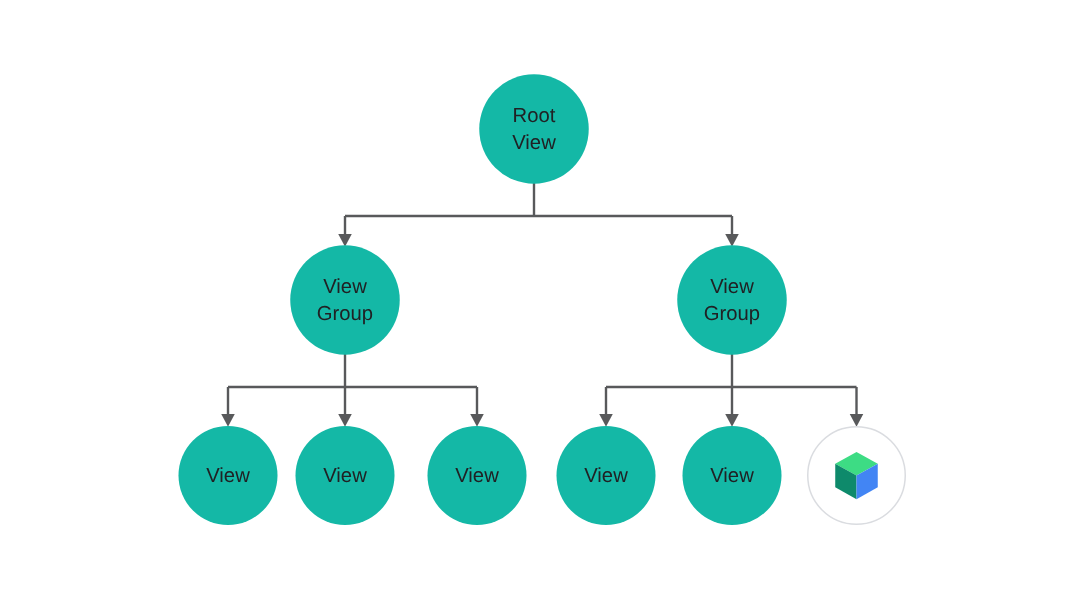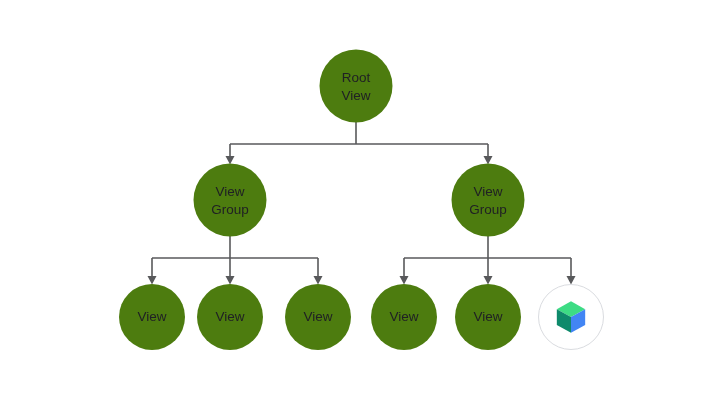--- a/index.html
+++ b/index.html
@@ -3,21 +3,21 @@
 <meta charset="utf-8">
 <style>
   html,body{margin:0;padding:0;background:#ffffff;}
   .stage{
     position:relative;width:720px;height:405px;background:#ffffff;
     font-family:"Liberation Sans",sans-serif;overflow:hidden;
   }
   .links{position:absolute;left:0;top:0;width:720px;height:405px;}
   .node{
     position:absolute;transform:translate(-50%,-50%);
-    border-radius:50%;background:#4d7c0f;
+    border-radius:50%;background:#14b8a6;
     display:flex;align-items:center;justify-content:center;
     color:#202124;font-size:13.5px;line-height:1.28;text-align:center;
   }
   .node .label{white-space:pre-line;}
   .node.big{width:73px;height:73px;}
   .node.small{width:66px;height:66px;}
   .node.compose{
     width:66px;height:66px;background:#ffffff;
     border:1px solid #DADCE0;box-sizing:border-box;
   }

